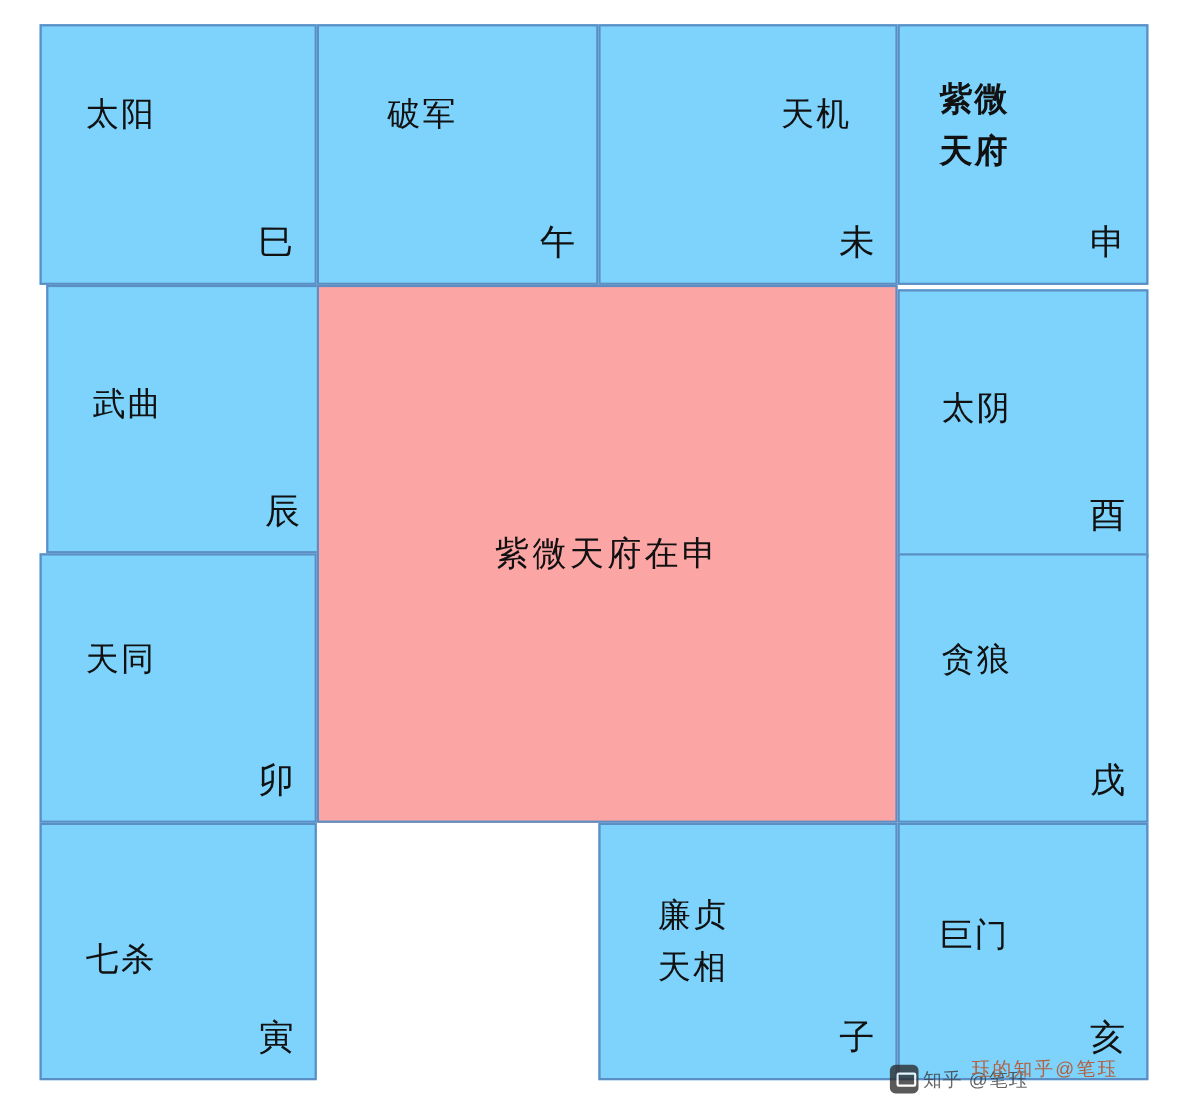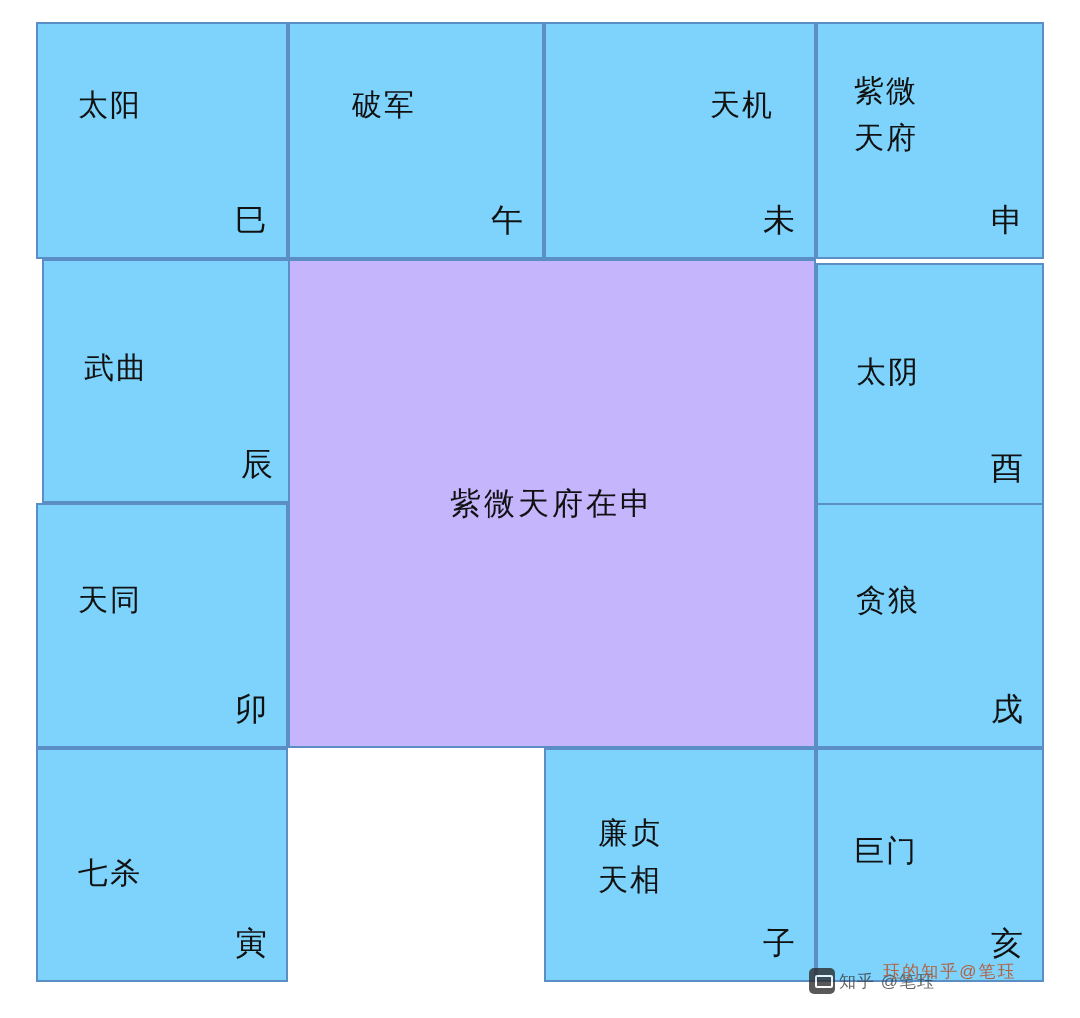--- a/index.html
+++ b/index.html
@@ -56,21 +56,21 @@
     bottom: 14px;
     font-size: 32px;
     letter-spacing: 1px;
     color: #111111;
   }
 
   .center-cell {
     position: absolute;
     box-sizing: border-box;
     border: 2px solid #5b8ec4;
-    background: #c4b5fd;
+    background: #fca5a5;
     display: flex;
     align-items: center;
     justify-content: center;
   }
   .center-text {
     font-size: 31px;
     letter-spacing: 3px;
     color: #111111;
   }
 
@@ -144,21 +144,21 @@
   </div>
 
   <div class="cell" style="left:508px; top:0px; width:272px; height:237px;text-align:right;">
     <div class="stars indent2">
       <span class="star-line">天机</span>
     </div>
     <div class="branch">未</div>
   </div>
 
   <div class="cell" style="left:780px; top:0px; width:228px; height:237px;">
-    <div class="stars" style="top:44px; left:36px;">
+    <div class="stars" style="top:44px; left:36px;font-weight:bold;">
       <span class="star-line">紫微</span>
       <span class="star-line">天府</span>
     </div>
     <div class="branch">申</div>
   </div>
 
   <div class="cell" style="left:6px; top:237px; width:252px; height:244px;text-decoration:underline;">
     <div class="stars" style="top:84px;">
       <span class="star-line">武曲</span>
     </div>

